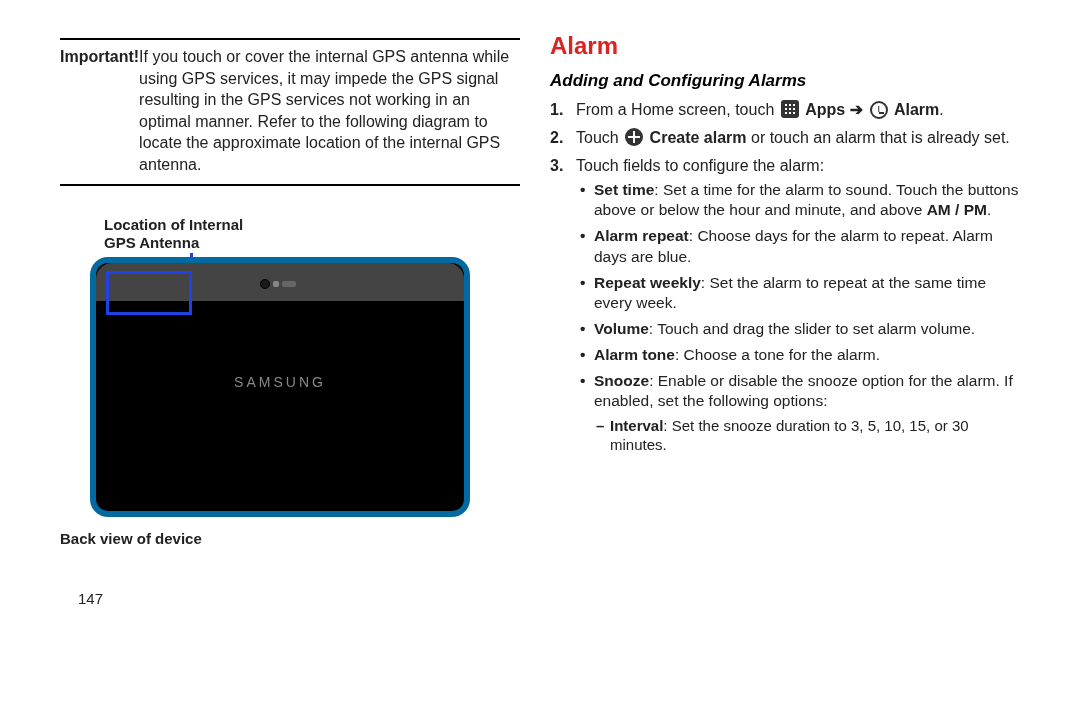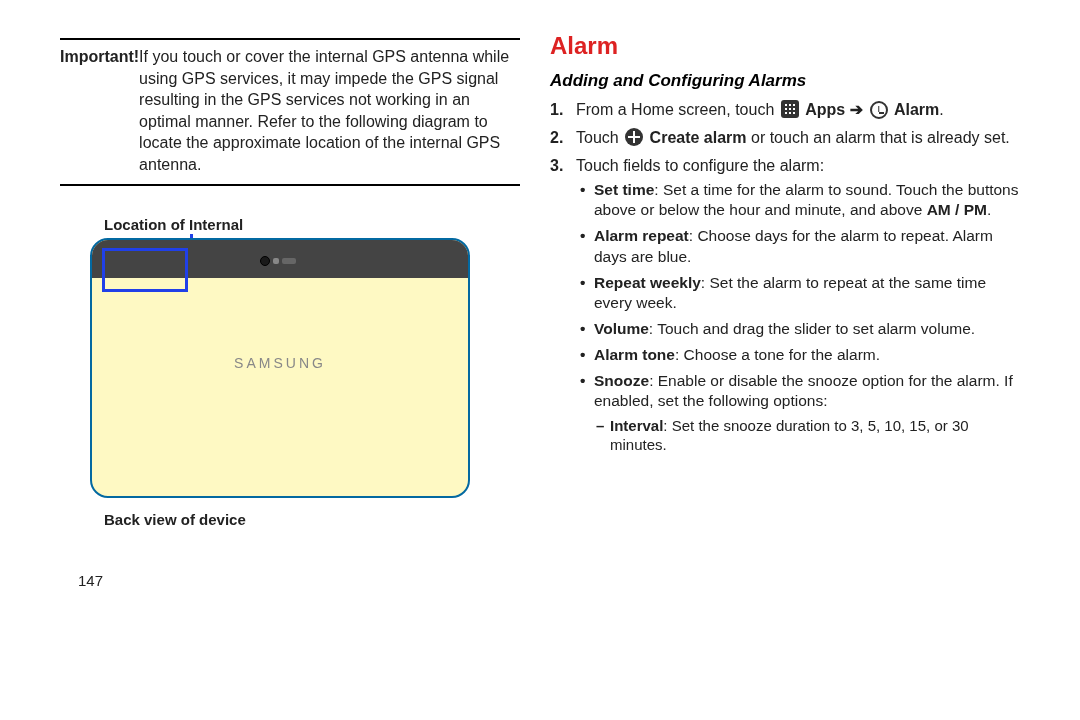--- a/index.html
+++ b/index.html
@@ -27,24 +27,24 @@
     .gps-label {
       font-weight: bold;
       font-size: 15px;
       margin-left: 44px;
       line-height: 1.25;
     }
     .tablet-wrap { position: relative; margin: 4px 0 0 30px; }
     .tablet {
       width: 380px;
       height: 260px;
-      background: #fef9c3;
+      background: #000000;
       border-radius: 18px;
       position: relative;
-      border: 2px solid #0369a1;
+      border: 6px solid #0369a1;
     }
     .tablet-top {
       position: absolute;
       top: 0; left: 0; right: 0;
       height: 38px;
       background: #444;
       border-top-left-radius: 16px;
       border-top-right-radius: 16px;
     }
     .camera {
@@ -84,21 +84,20 @@
       transform: translate(-50%, -50%);
       color: #888;
       font-family: Arial, sans-serif;
       font-size: 14px;
       letter-spacing: 3px;
       text-transform: uppercase;
     }
     .back-label {
       font-weight: bold;
       font-size: 15px;
-      margin-left: 44px;
       margin-top: 12px;
     }
     .page-num { font-size: 15px; margin-top: 40px; margin-left: 18px; }
 
     .h-red { color: #d22; font-weight: bold; font-size: 24px; margin-bottom: 4px; }
     .h-red-i { color: #000000; font-weight: bold; font-style: italic; font-size: 17px; margin-top: 8px; margin-bottom: 6px; }
     .intro { margin-bottom: 6px; }
     ol { list-style: none; counter-reset: step; padding-left: 26px; }
     ol > li { position: relative; margin-bottom: 6px; }
     ol > li::before {
@@ -175,20 +174,21 @@
   <div class="hr"></div>
   <div class="important-block">
     <span class="important-label">Important! </span>
     <span class="important-text">If you touch or cover the internal GPS antenna while using GPS services, it may impede the GPS signal resulting in the GPS services not working in an optimal manner. Refer to the following diagram to locate the approximate location of the internal GPS antenna.</span>
   </div>
   <div class="hr"></div>
 
   <div class="diagram-area">
     <div class="gps-label">
       <div>Location of Internal</div>
+      <div>GPS Antenna</div>
     </div>
     <div class="tablet-wrap">
       <div class="gps-line"></div>
       <div class="tablet">
         <div class="tablet-top"></div>
         <div class="camera">
           <div class="lens"></div>
           <div class="flash"></div>
           <div class="mic"></div>
         </div>

